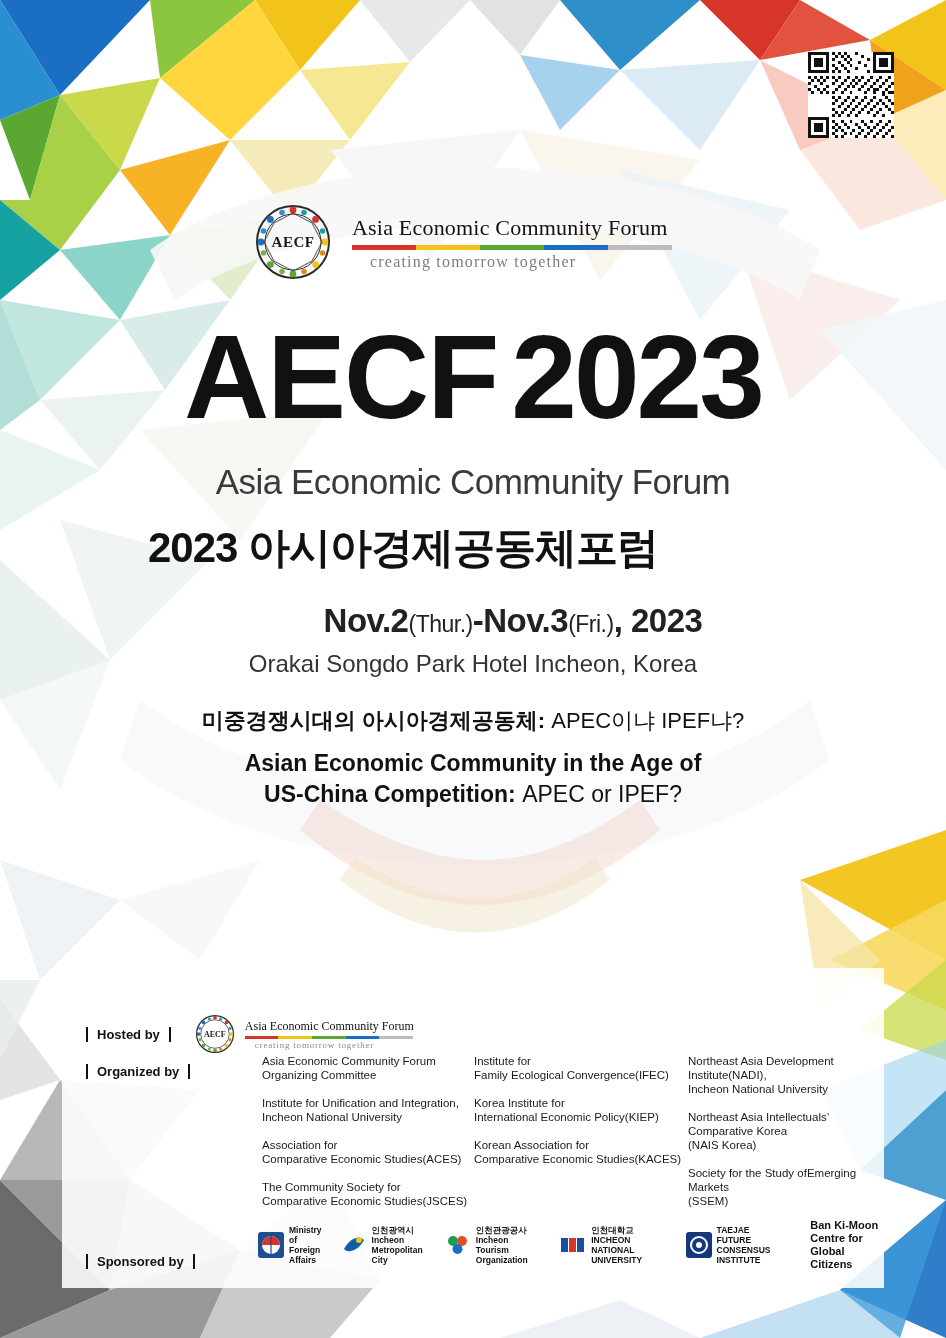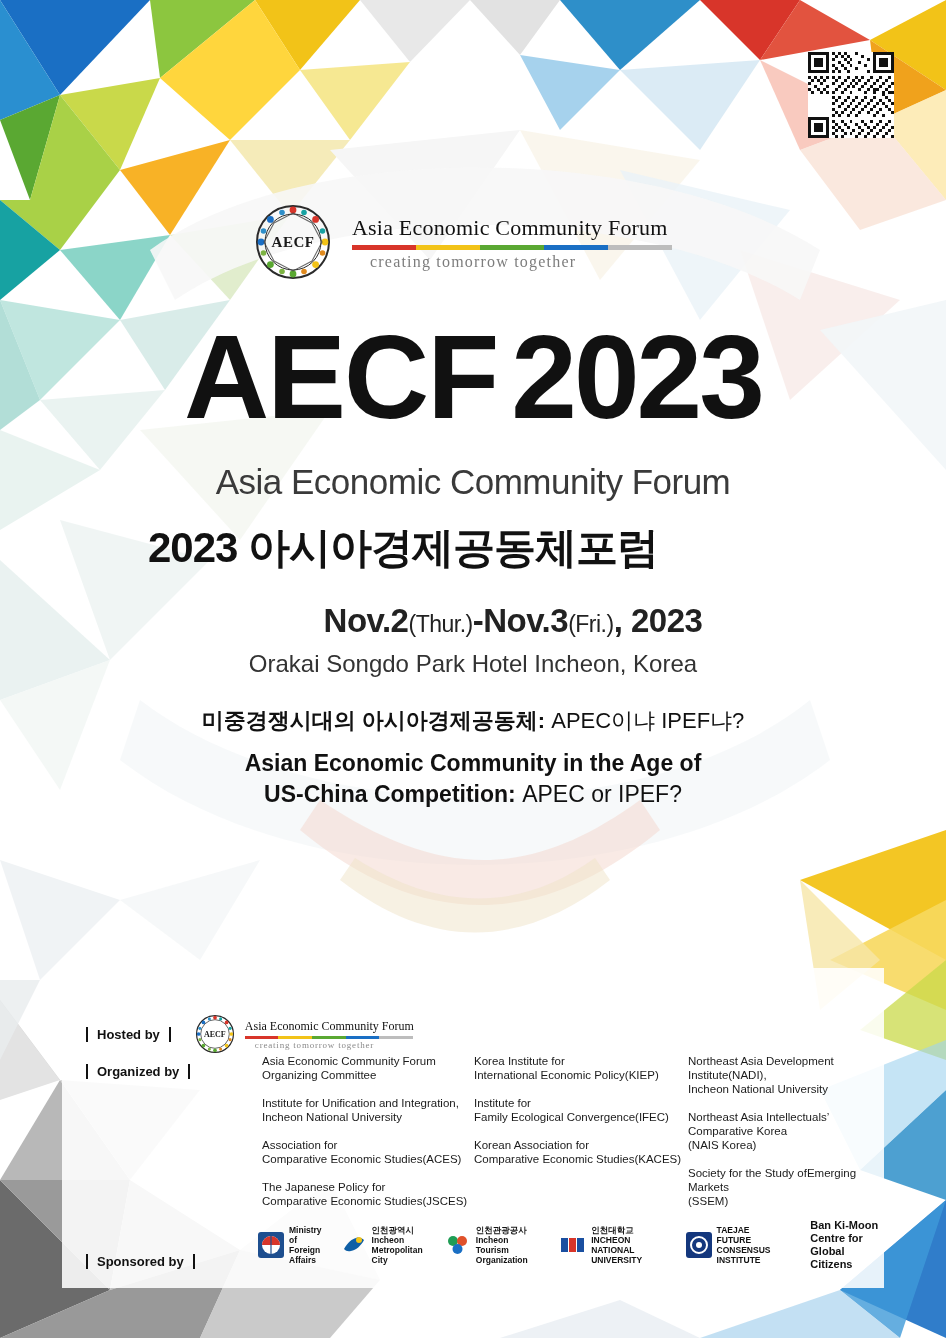--- a/index.html
+++ b/index.html
@@ -582,28 +582,28 @@
       <div class="tag">Organized by</div>
     </div>
     <div class="org-cols">
       <div class="org-col c1">
         <div class="org-item" style="white-space:pre-line">Asia Economic Community Forum
 Organizing Committee</div>
         <div class="org-item" style="white-space:pre-line">Institute for Unification and Integration,
 Incheon National University</div>
         <div class="org-item" style="white-space:pre-line">Association for
 Comparative Economic Studies(ACES)</div>
-        <div class="org-item" style="white-space:pre-line">The Japanese Policy for
+        <div class="org-item" style="white-space:pre-line">The Community Society for
 Comparative Economic Studies(JSCES)</div>
       </div>
       <div class="org-col c2">
+        <div class="org-item" style="white-space:pre-line">Institute for
+Family Ecological Convergence(IFEC)</div>
         <div class="org-item" style="white-space:pre-line">Korea Institute for
 International Economic Policy(KIEP)</div>
-        <div class="org-item" style="white-space:pre-line">Institute for
-Family Ecological Convergence(IFEC)</div>
         <div class="org-item" style="white-space:pre-line">Korean Association for
 Comparative Economic Studies(KACES)</div>
       </div>
       <div class="org-col c3">
         <div class="org-item" style="white-space:pre-line">Northeast Asia Development Institute(NADI),
 Incheon National University</div>
         <div class="org-item" style="white-space:pre-line">Northeast Asia Intellectuals’ Comparative Korea
 (NAIS Korea)</div>
         <div class="org-item" style="white-space:pre-line">Society for the Study ofEmerging Markets
 (SSEM)</div>

